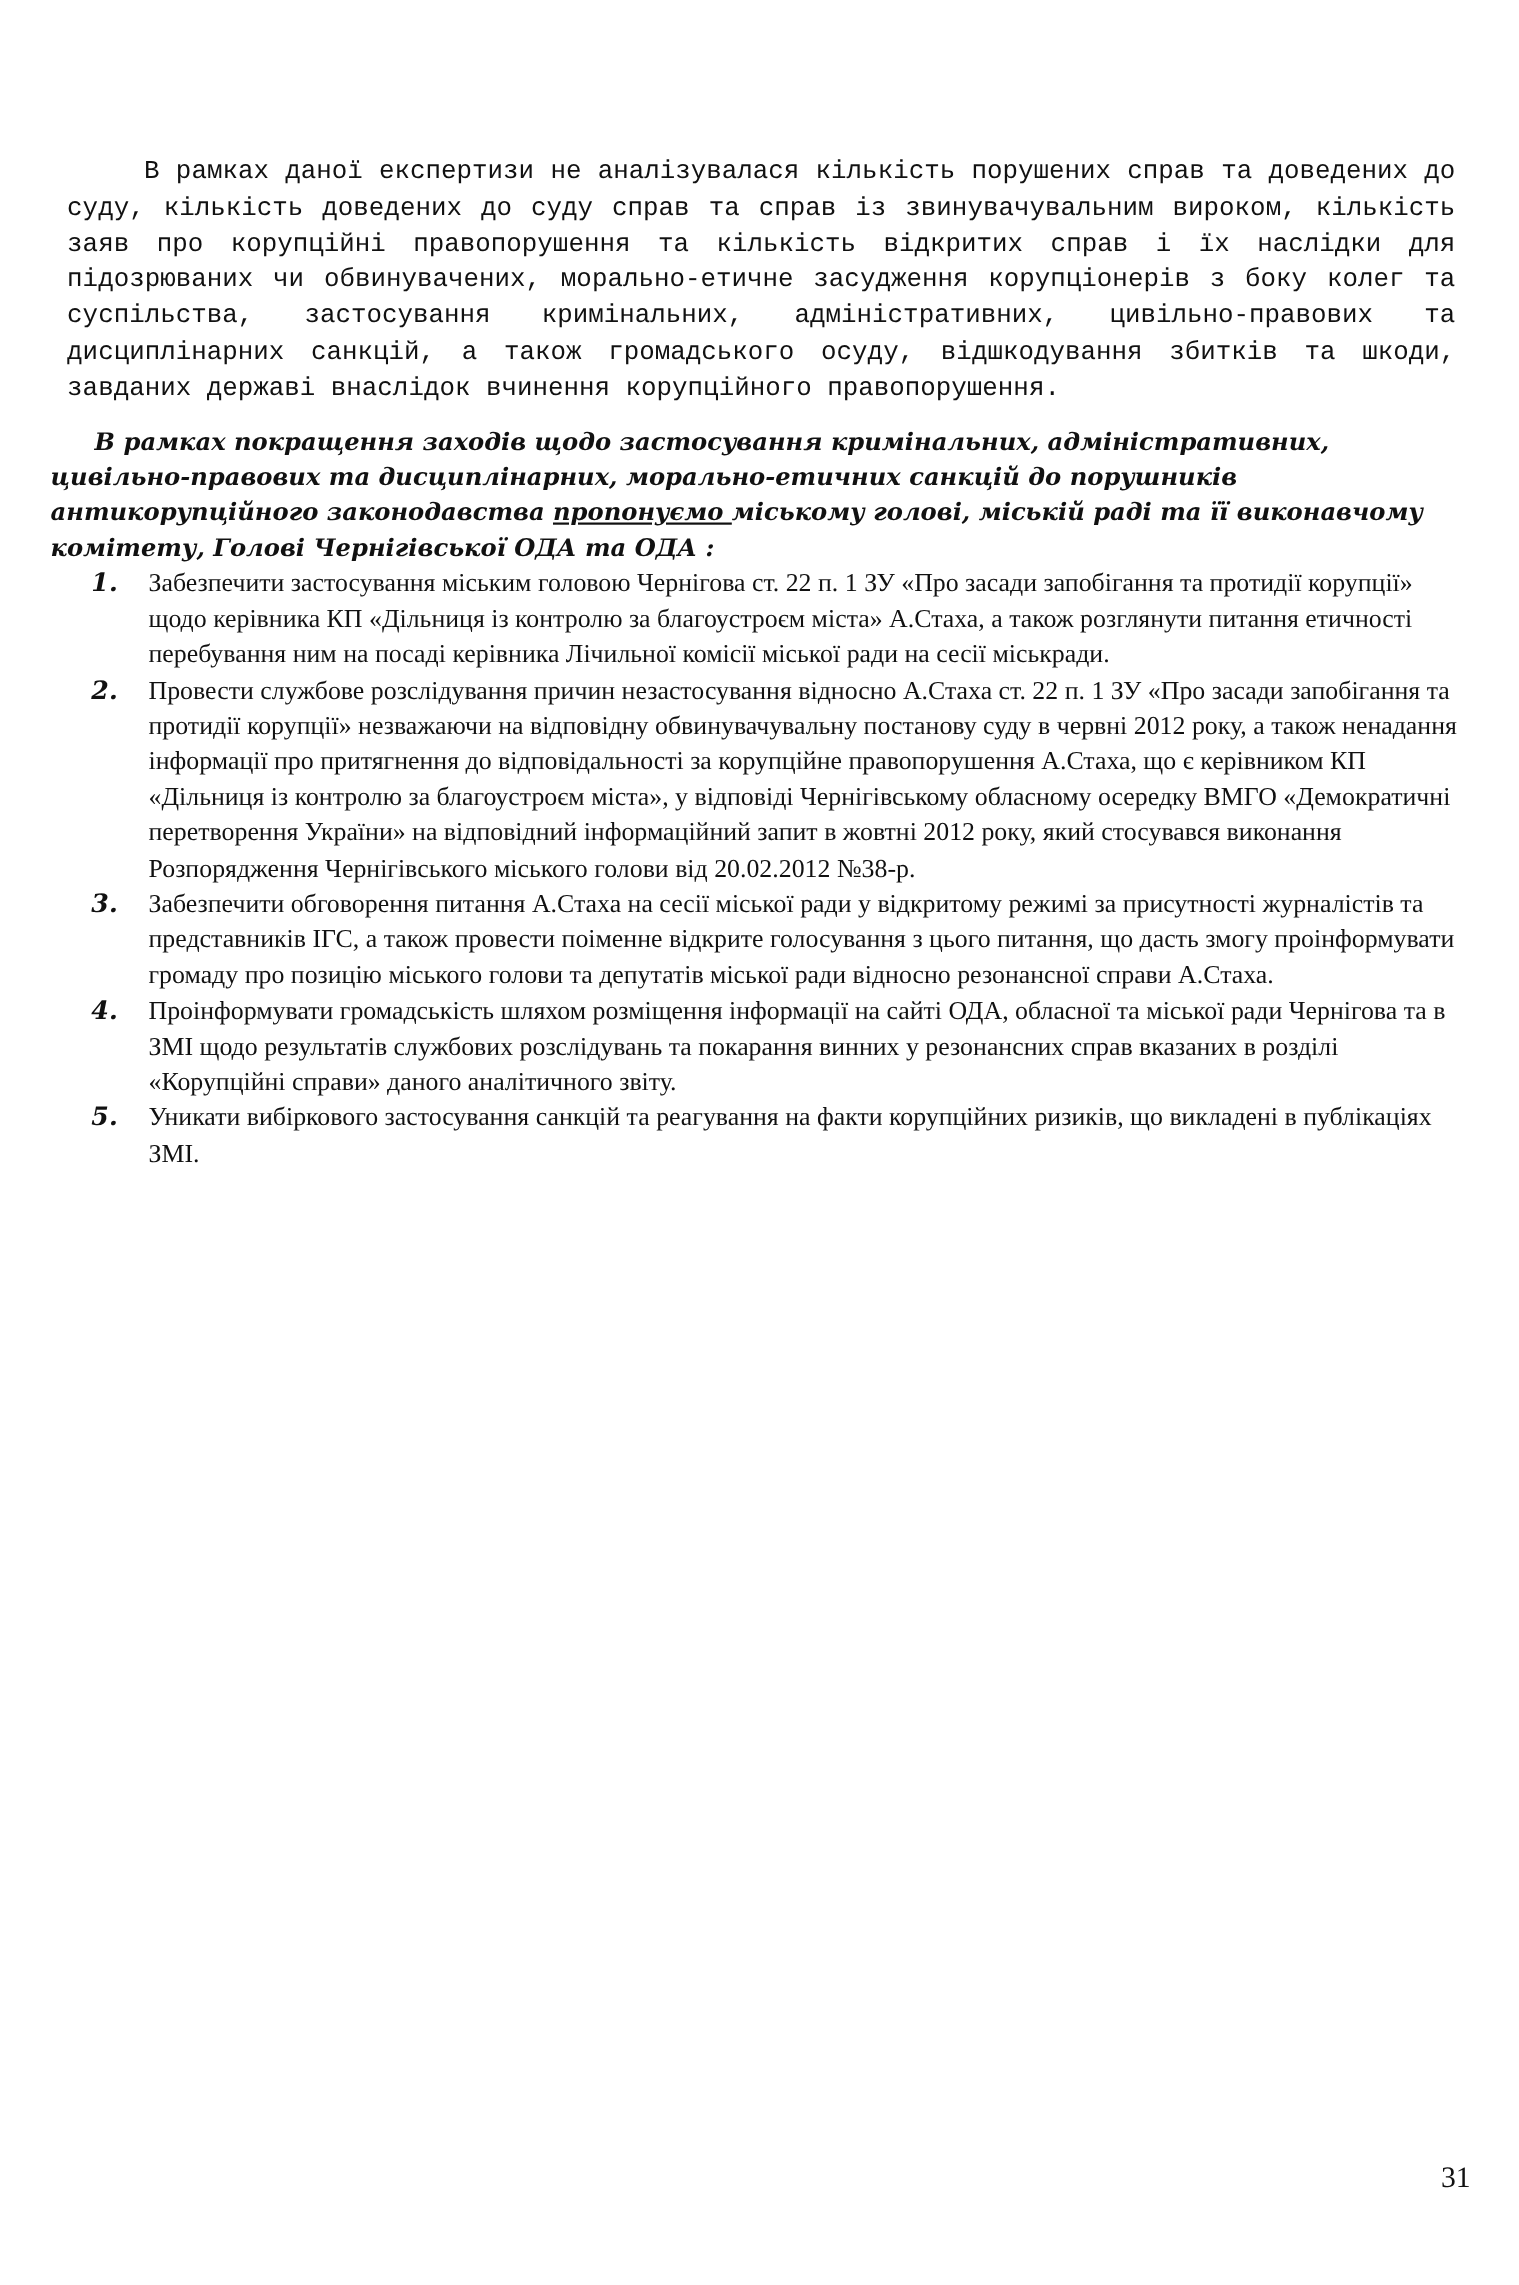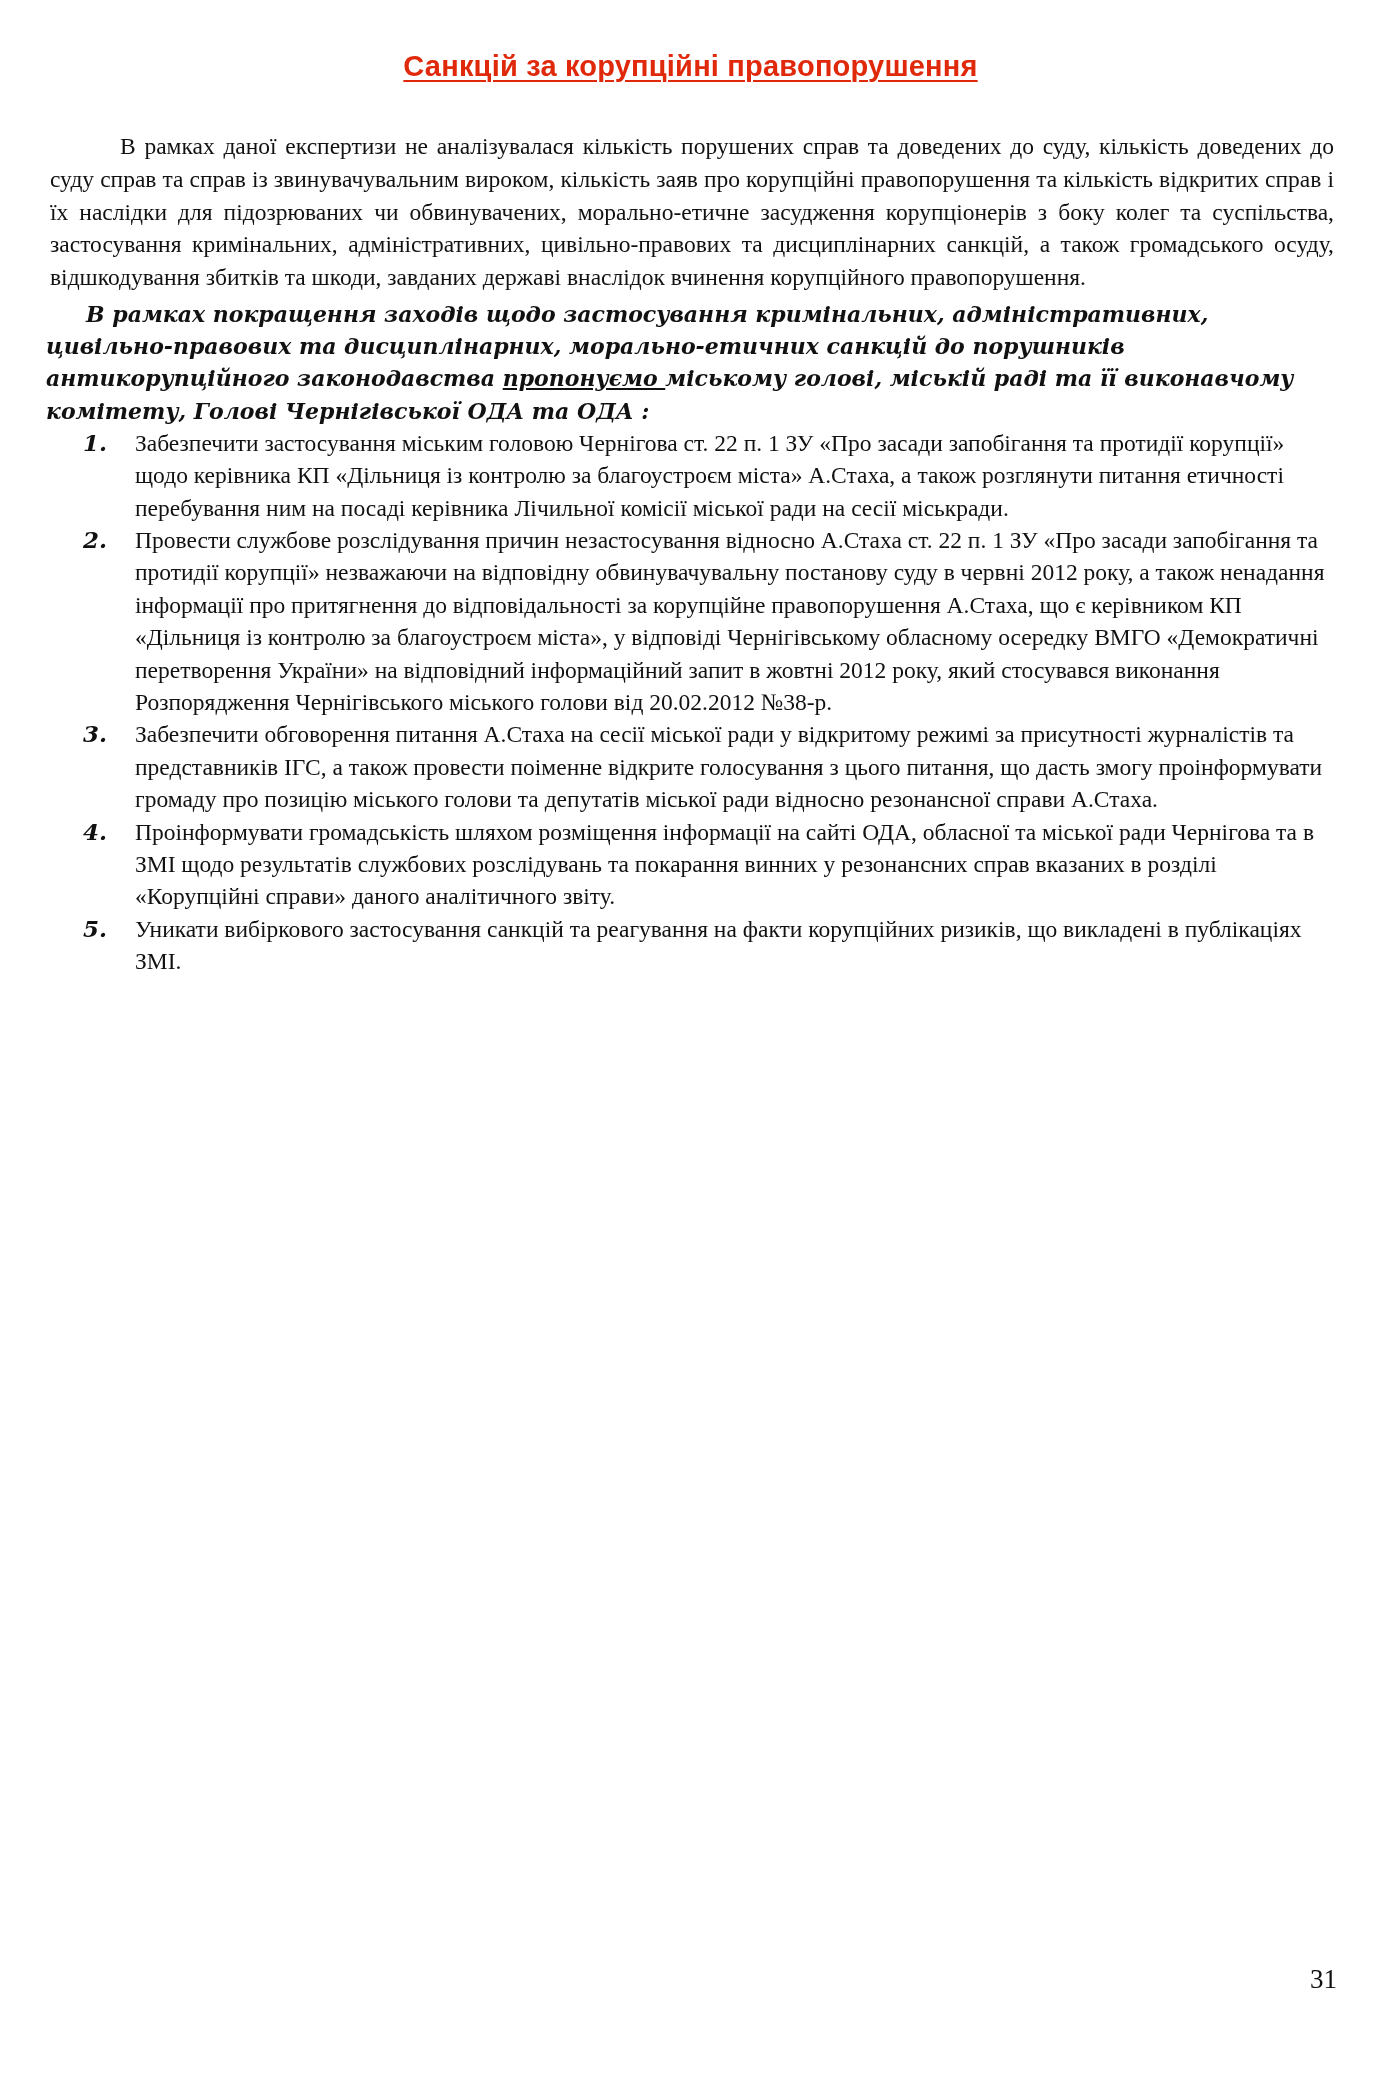--- a/index.html
+++ b/index.html
@@ -14,22 +14,22 @@
       text-align: center;
       font-family: "Liberation Sans", "DejaVu Sans", sans-serif;
       font-weight: bold; font-size: 29px; letter-spacing: 0.2px;
       text-decoration: underline; text-decoration-thickness: 2px; text-underline-offset: 4px;
     }
     .content {
       position: absolute; left: 46px; width: 1292px; top: 126px;
       font-size: 23.5px; line-height: 32.8px;
     }
     .intro {
-      margin: 4px; text-align: justify; text-indent: 70px;
-      font-family: Liberation Serif, serif;
+      margin: 15px; text-align: justify; text-indent: 70px;
+      font-family: Liberation Mono, monospace;
     }
     .lead {
       margin: 0; text-indent: 40px;
       font-style: italic; font-weight: bold;
       font-family: "DejaVu Serif", "Liberation Serif", serif;
       font-size: 22px; line-height: 32.2px;
     }
     .lead .u { text-decoration: underline; }
     ol.recs { list-style: none; margin: 0; padding: 0; }
     ol.recs li {
@@ -45,21 +45,20 @@
     }
     .page-number {
       position: absolute; right: 44px; top: 1964px;
       font-family: "Liberation Serif", serif; font-size: 27px;
     }
   </style>
 </head>
 <body>
 
 <div class="page">
-  <div class="title" id="doc-title" style="color: rgb(224, 40, 10);">Санкцій за корупційні правопорушення</div>
 
   <div class="content">
     <p class="intro">В рамках даної експертизи не аналізувалася кількість порушених справ та доведених до суду, кількість доведених до суду справ та справ із звинувачувальним вироком, кількість заяв про корупційні правопорушення та кількість відкритих справ і їх наслідки для підозрюваних чи обвинувачених, морально-етичне засудження корупціонерів з боку колег та суспільства, застосування кримінальних, адміністративних, цивільно-правових та дисциплінарних санкцій, а також громадського осуду, відшкодування збитків та  шкоди, завданих державі внаслідок вчинення корупційного правопорушення.</p>
 
     <p class="lead"><span>В рамках покращення заходів щодо застосування кримінальних, адміністративних, цивільно-правових та дисциплінарних, морально-етичних санкцій  до порушників антикорупційного законодавства  </span><span class="u">пропонуємо </span><span>міському голові, міській раді та її виконавчому комітету, Голові Чернігівської  ОДА та ОДА :</span></p>
 
     <ol class="recs">
       <li>
         <span class="num">1.</span>
         <span>Забезпечити застосування міським головою Чернігова ст. 22 п. 1 ЗУ «Про засади запобігання та протидії корупції» щодо  керівника КП «Дільниця із контролю за благоустроєм міста» А.Стаха, а також розглянути питання етичності перебування ним на посаді керівника Лічильної комісії міської ради на сесії міськради.</span>

